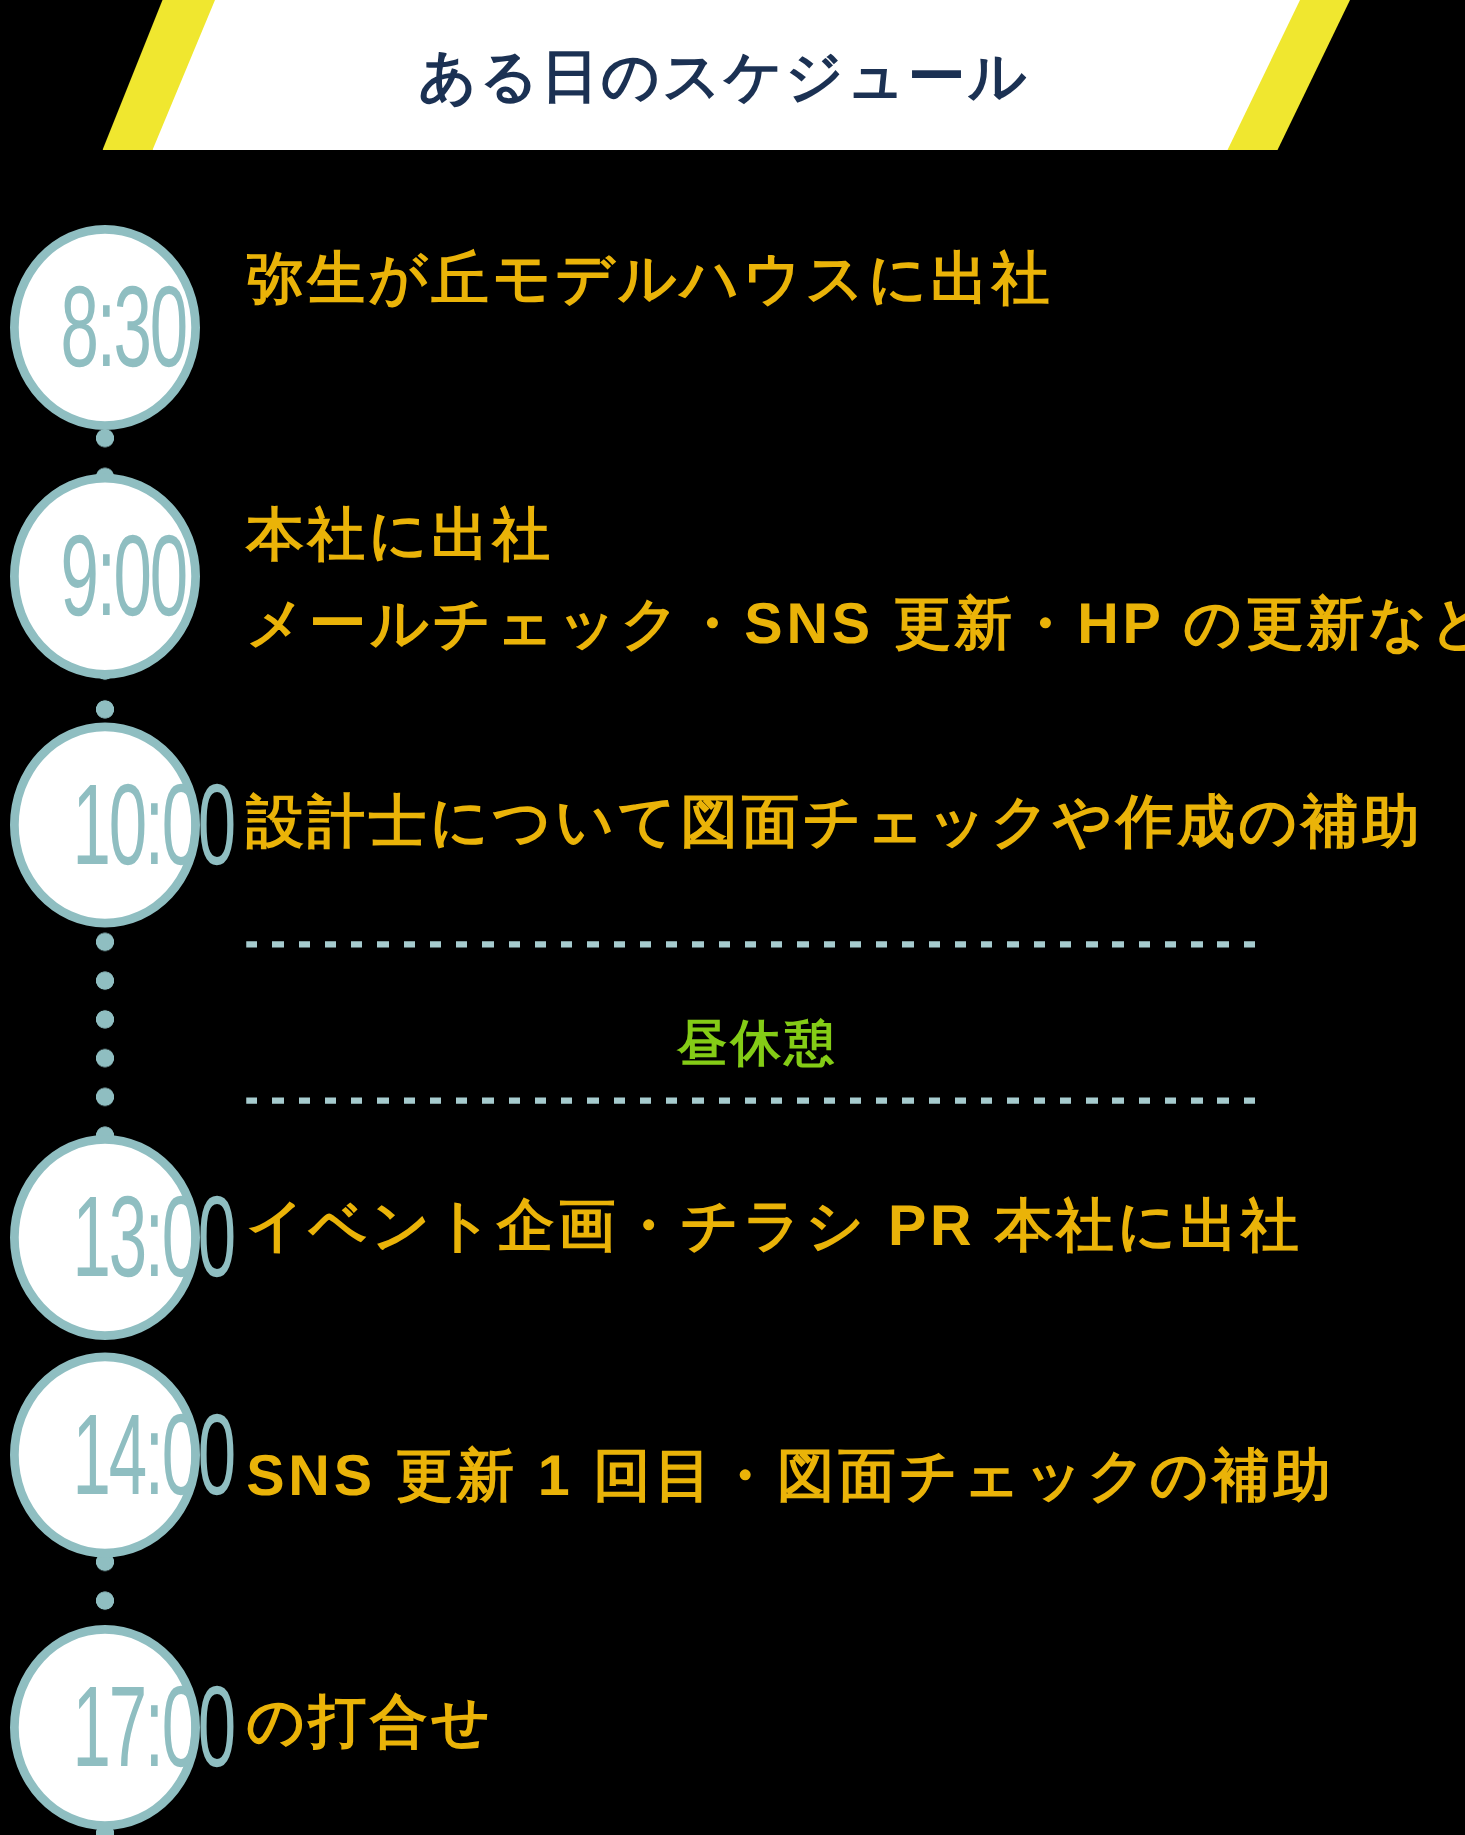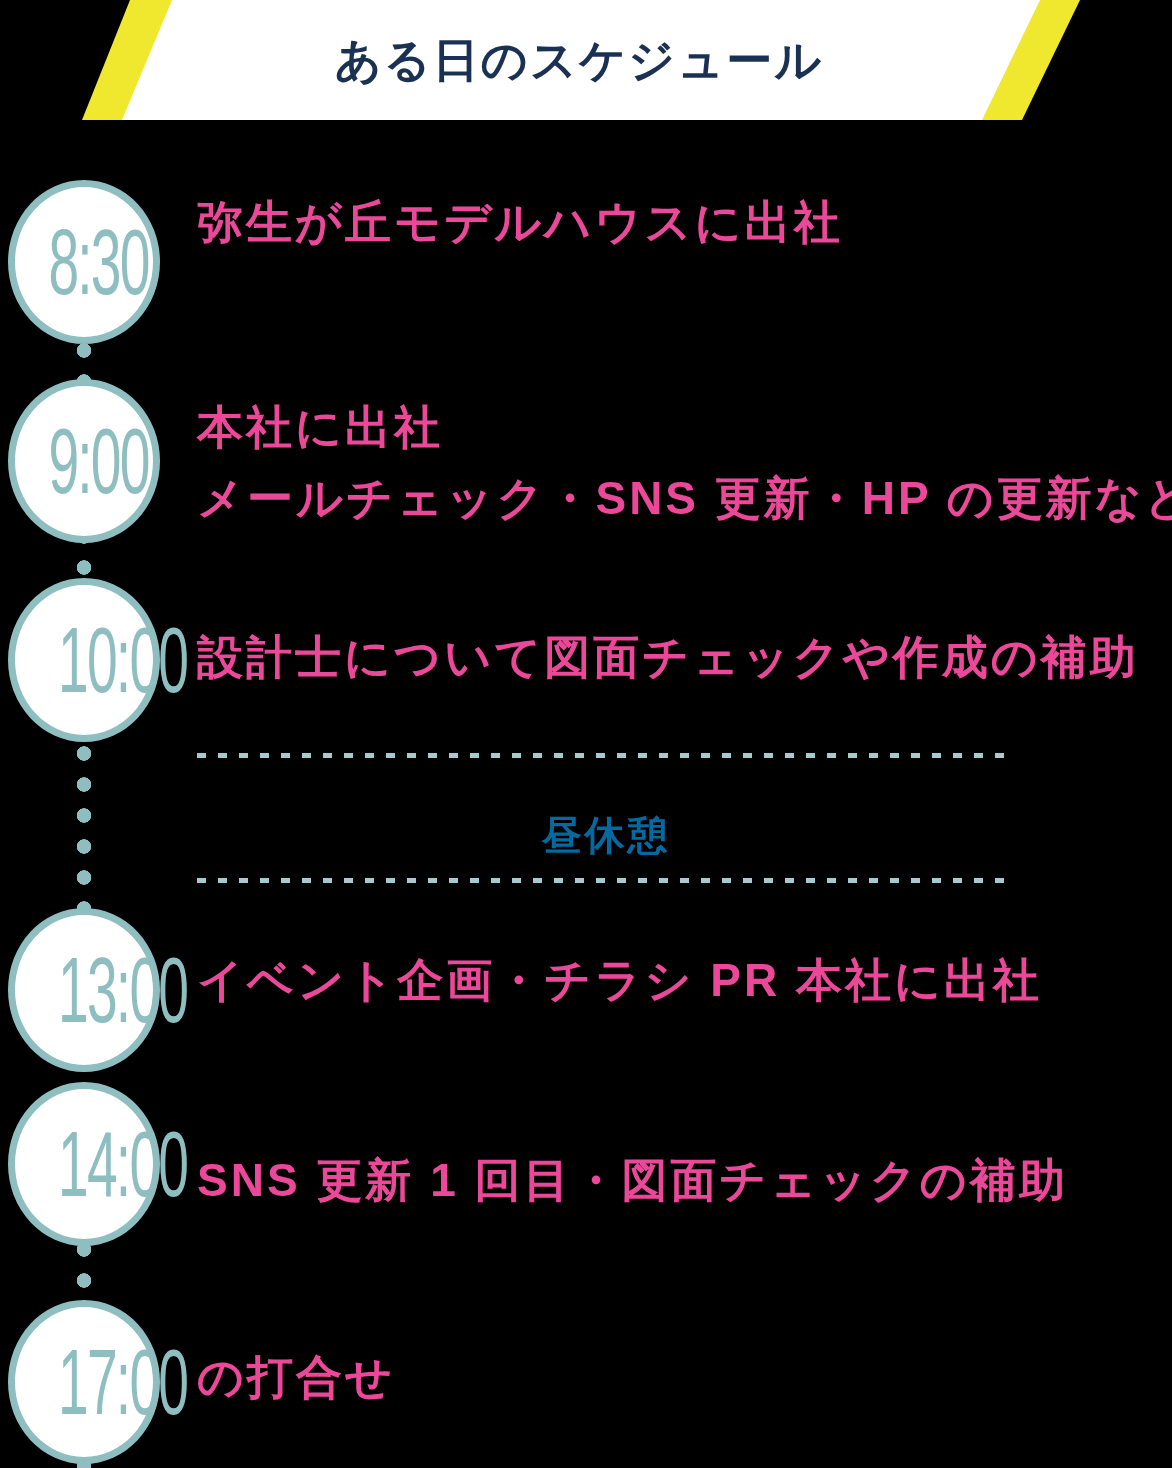--- a/index.html
+++ b/index.html
@@ -1,21 +1,21 @@
 <!DOCTYPE html>
 <html><head>
 <meta charset="utf-8">
 <style>
   html,body{margin:0;padding:0;background:#000;}
   body{
     width:1172px;height:1468px;position:relative;overflow:hidden;
     font-family:"Liberation Sans","DejaVu Sans",sans-serif;
   }
   
-  .banner{position:absolute;top:0;left:0;width:1172px;height:145px;font-family:Liberation Serif, serif;}
+  .banner{position:absolute;top:0;left:0;width:1172px;height:145px;}
   .banner-yellow{
     position:absolute;inset:0;background:#F0E72F;
     clip-path:polygon(130px 0,1080px 0,1022px 120px,82px 120px);
   }
   .banner-white{
     position:absolute;inset:0;background:#FFFFFF;
     clip-path:polygon(172px 0,1040px 0,982px 120px,122px 120px);
   }
   .banner-title{
     position:absolute;top:33px;left:0;width:1158px;
@@ -34,35 +34,35 @@
     background:#FFFFFF;border:7px solid #8FBEC1;border-radius:50%;
     box-sizing:border-box;display:flex;align-items:center;
   }
   .time-label{
     font-size:92px;font-weight:400;color:#8FBEC1;letter-spacing:-3px;
     transform:scaleX(0.6);transform-origin:center;white-space:nowrap;
   }
   .c1{top:180px}.c2{top:379px}.c3{top:578px}.c4{top:908px}.c5{top:1082px}.c6{top:1300px}
   
   .activity{
-    position:absolute;left:197px;z-index:2;color:#ec4899;
+    position:absolute;left:197px;z-index:2;color:#eab308;
     font-size:46px;font-weight:600;letter-spacing:3px;line-height:71px;
     white-space:nowrap;
   }
   .t1{top:187px}.t2{top:392px}.t3{top:622px}.t4{top:945px}.t5{top:1145px}.t6{top:1342px}
   .activity .line{display:block;}
   
   .lunch-divider{
     position:absolute;left:197px;width:818px;height:5px;z-index:2;
     background-image:repeating-linear-gradient(to right,#A6CBCE 0 9px,transparent 9px 21px);
   }
   .ld-top{top:753px}.ld-bottom{top:878px}
   .lunch-label{
     position:absolute;left:197px;top:807px;width:818px;z-index:2;
-    text-align:center;color:#0369a1;font-size:40px;font-weight:600;
+    text-align:center;color:#84cc16;font-size:40px;font-weight:600;
     letter-spacing:3px;line-height:56px;
   }
 </style>
 </head>
 <body>
 
 <div class="banner">
   <div class="banner-yellow"></div>
   <div class="banner-white"></div>
   <div class="banner-title">ある日のスケジュール</div>

